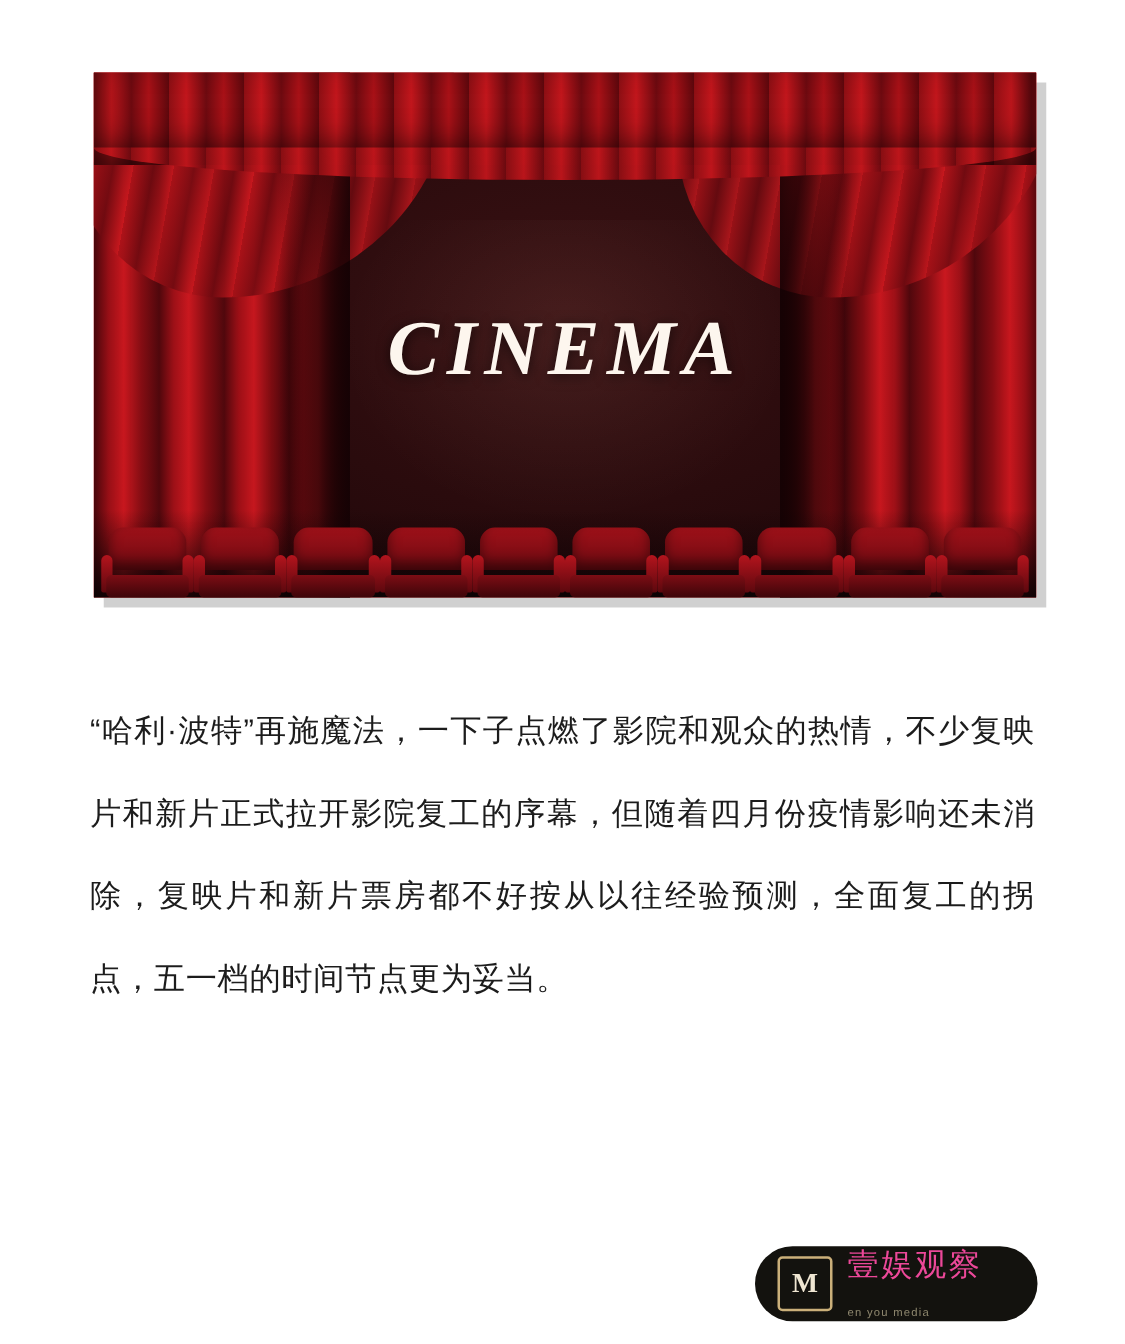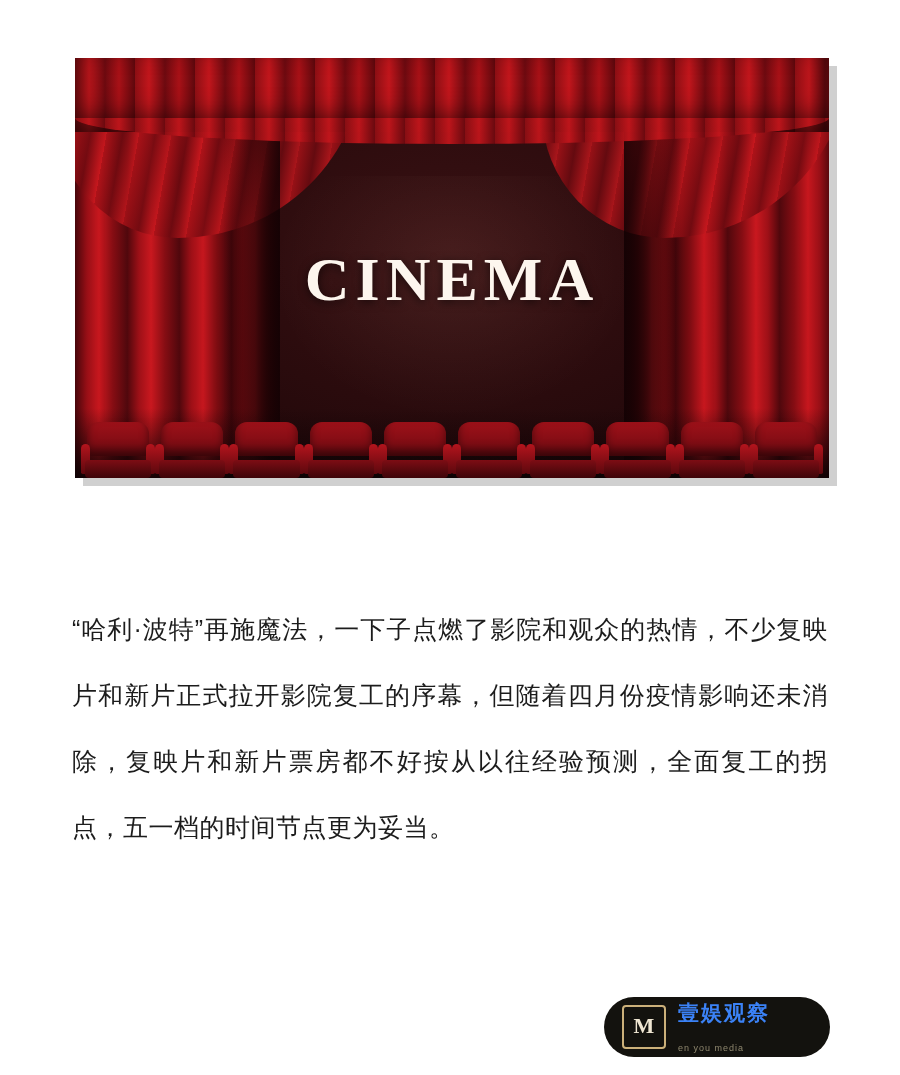--- a/index.html
+++ b/index.html
@@ -40,20 +40,21 @@
     filter: blur(0.5px);
   }
   .hero {
     position: absolute;
     left: 0;
     top: 0;
     width: 100%;
     height: 100%;
     overflow: hidden;
     background: #ef4444;
+    font-style: italic;
   }
   
   .stage-back {
     position: absolute;
     left: 0; top: 0; right: 0; bottom: 0;
     background:
       radial-gradient(ellipse 60% 70% at 50% 45%, #3a1113 0%, #2a0b0d 55%, #1d0608 100%);
   }
   
   .valance {
@@ -179,21 +180,21 @@
     position: absolute;
     left: 4px; right: 4px; bottom: 0; height: 18px;
     background: linear-gradient(180deg, #7d0d14 0%, #3d0509 100%);
     border-radius: 4px;
   }
 
   
   .article {
     position: absolute;
     left: 72px;
-    top: 596px;
+    top: 552px;
     width: 756px;
     color: #1c1c1c;
     font-size: 25px;
     line-height: 66px;
     letter-spacing: 0.5px;
     text-align: justify;
     font-family: "Liberation Sans", "DejaVu Sans", sans-serif;
   }
 
   
@@ -231,24 +232,24 @@
     font-weight: 700;
     letter-spacing: 0;
   }
   .logo-text {
     display: flex;
     flex-direction: column;
     justify-content: center;
     line-height: 1;
   }
   .logo-name {
-    color: #3b82f6;
-    font-size: 21px;
+    color: #ec4899;
+    font-size: 25px;
     letter-spacing: 2px;
-    font-weight: 700;
+    font-weight: 400;
   }
   .logo-sub {
     color: #8f8straight;
     color: #8f886f;
     font-size: 9px;
     letter-spacing: 1px;
     margin-top: 21px;
   }
 </style>
 </head>

